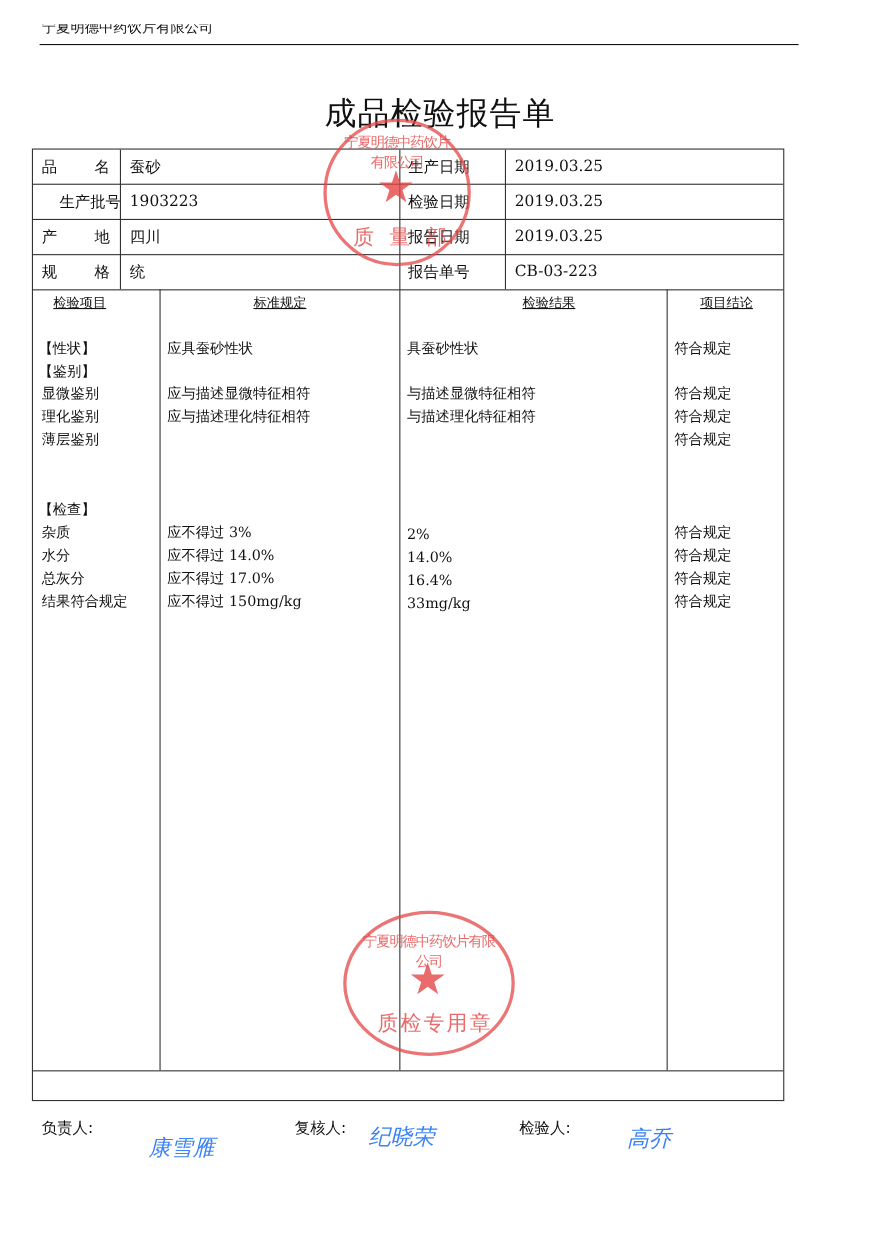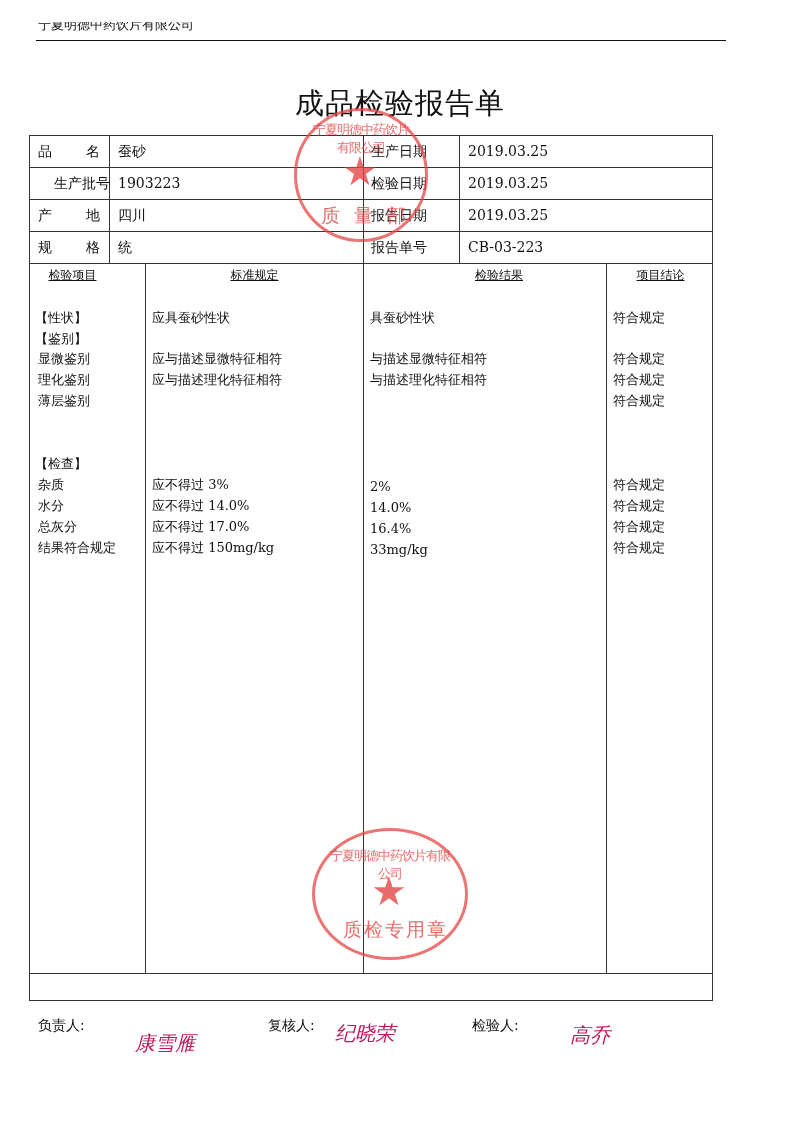--- a/index.html
+++ b/index.html
@@ -23,21 +23,21 @@
   .cell { position: absolute; font-size: 14px; white-space: nowrap; }
   .lbl-spread { display: flex; justify-content: space-between; width: 62px; }
   .colhead { position: absolute; font-size: 12px; text-decoration: underline; text-align: center; }
   .item { position: absolute; font-size: 13px; line-height: 21px; }
   .wrap { white-space: normal; }
 
   .conclusion { position: absolute; left: 16px; top: 846px; font-size: 14px; }
 
   .sign { position: absolute; top: 1017px; font-size: 14px;
           font-family: "DejaVu Sans", "Liberation Sans", sans-serif; }
-  .sig { position: absolute; font-family: "DejaVu Serif", serif; color: #be185d;
+  .sig { position: absolute; font-family: "DejaVu Serif", serif; color: #3b82f6;
          font-size: 20px; font-style: italic; }
 
   .stamp { position: absolute; border: 3px solid rgba(228,70,70,0.75); color: rgba(228,70,70,0.8);
            pointer-events: none; }
   .stamp .star { position: absolute; font-size: 40px; line-height: 40px; }
   .stamp .txt { position: absolute; font-size: 19px; letter-spacing: 14px; }
   .stamp .arc { position: absolute; font-size: 13px; }
 </style>
 </head>
 <body>

